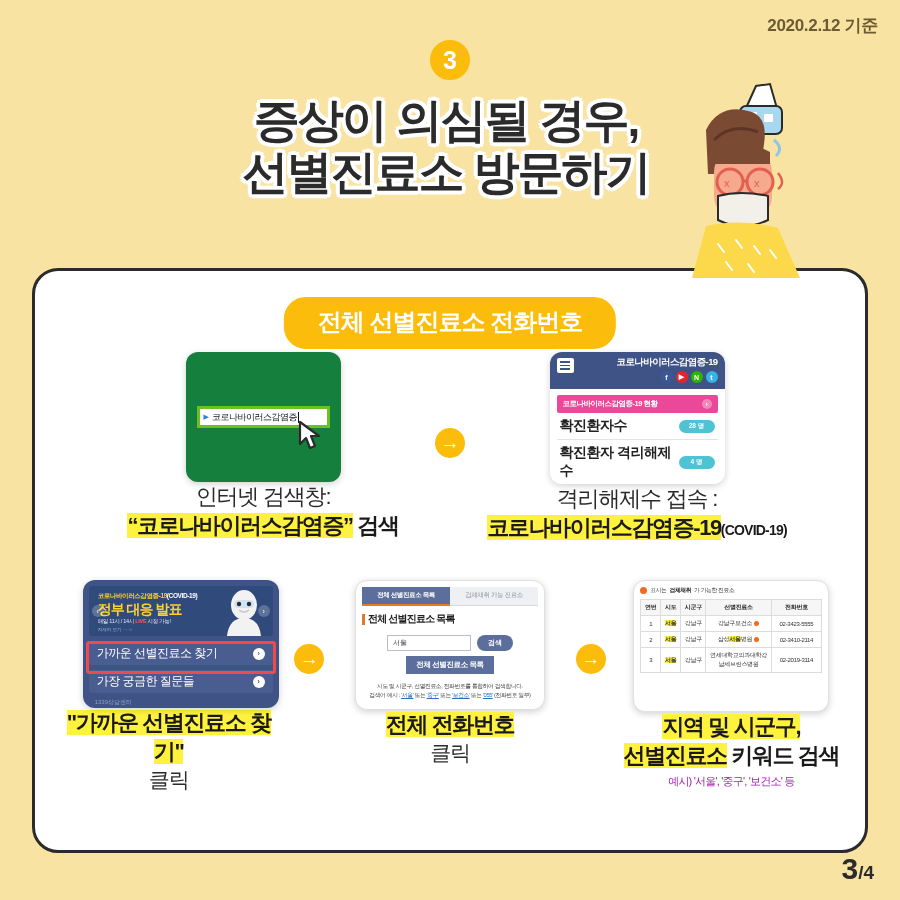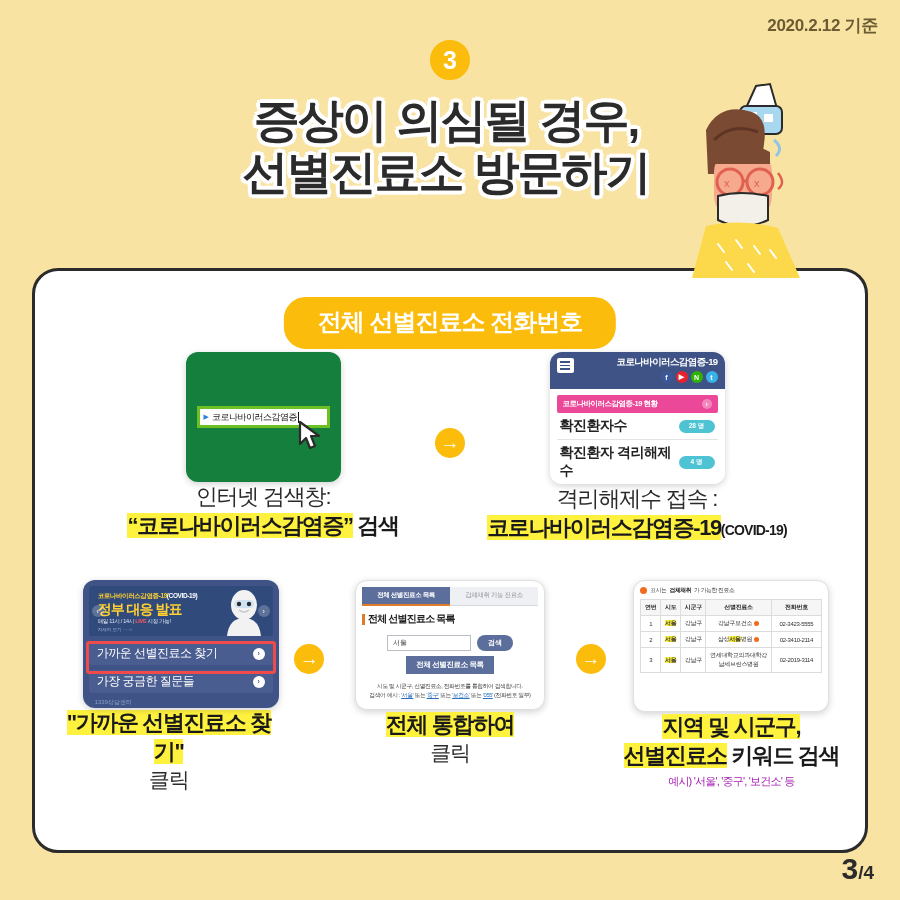--- a/index.html
+++ b/index.html
@@ -361,21 +361,21 @@
       <div class="dd-btn2">전체 선별진료소 목록</div>
       <div class="dd-note">
         <div>시도 및 시군구, 선별진료소, 전화번호를 통합하여 검색합니다.</div>
         <div>
           <span>검색어 예시 : </span><span class="lk">'서울'</span><span> 또는 </span><span class="lk">'중구'</span><span> 또는 </span><span class="lk">'보건소'</span><span> 또는 </span><span class="lk">'055'</span><span> (전화번호 일부)</span>
         </div>
       </div>
     </div>
     <div class="cap">
       <div class="big">
-        <span class="y">전체 통합하여</span>
+        <span class="y">전체 전화번호</span>
       </div>
       <div class="mid">클릭</div>
     </div>
   </div>
 
   <div class="arrow arrow-r2">→</div>
 
   <div class="step r2-step">
     <div class="shot shotE">
       <div class="ee-note">

